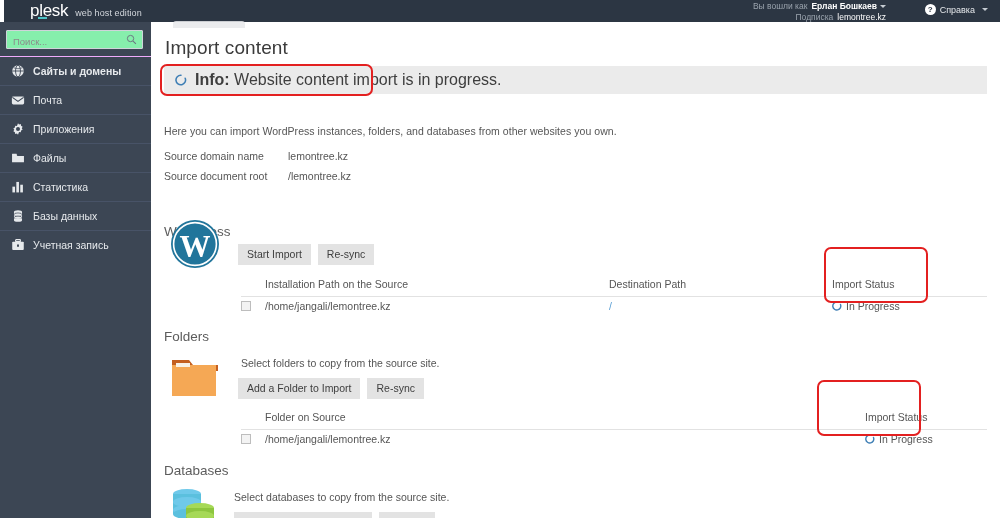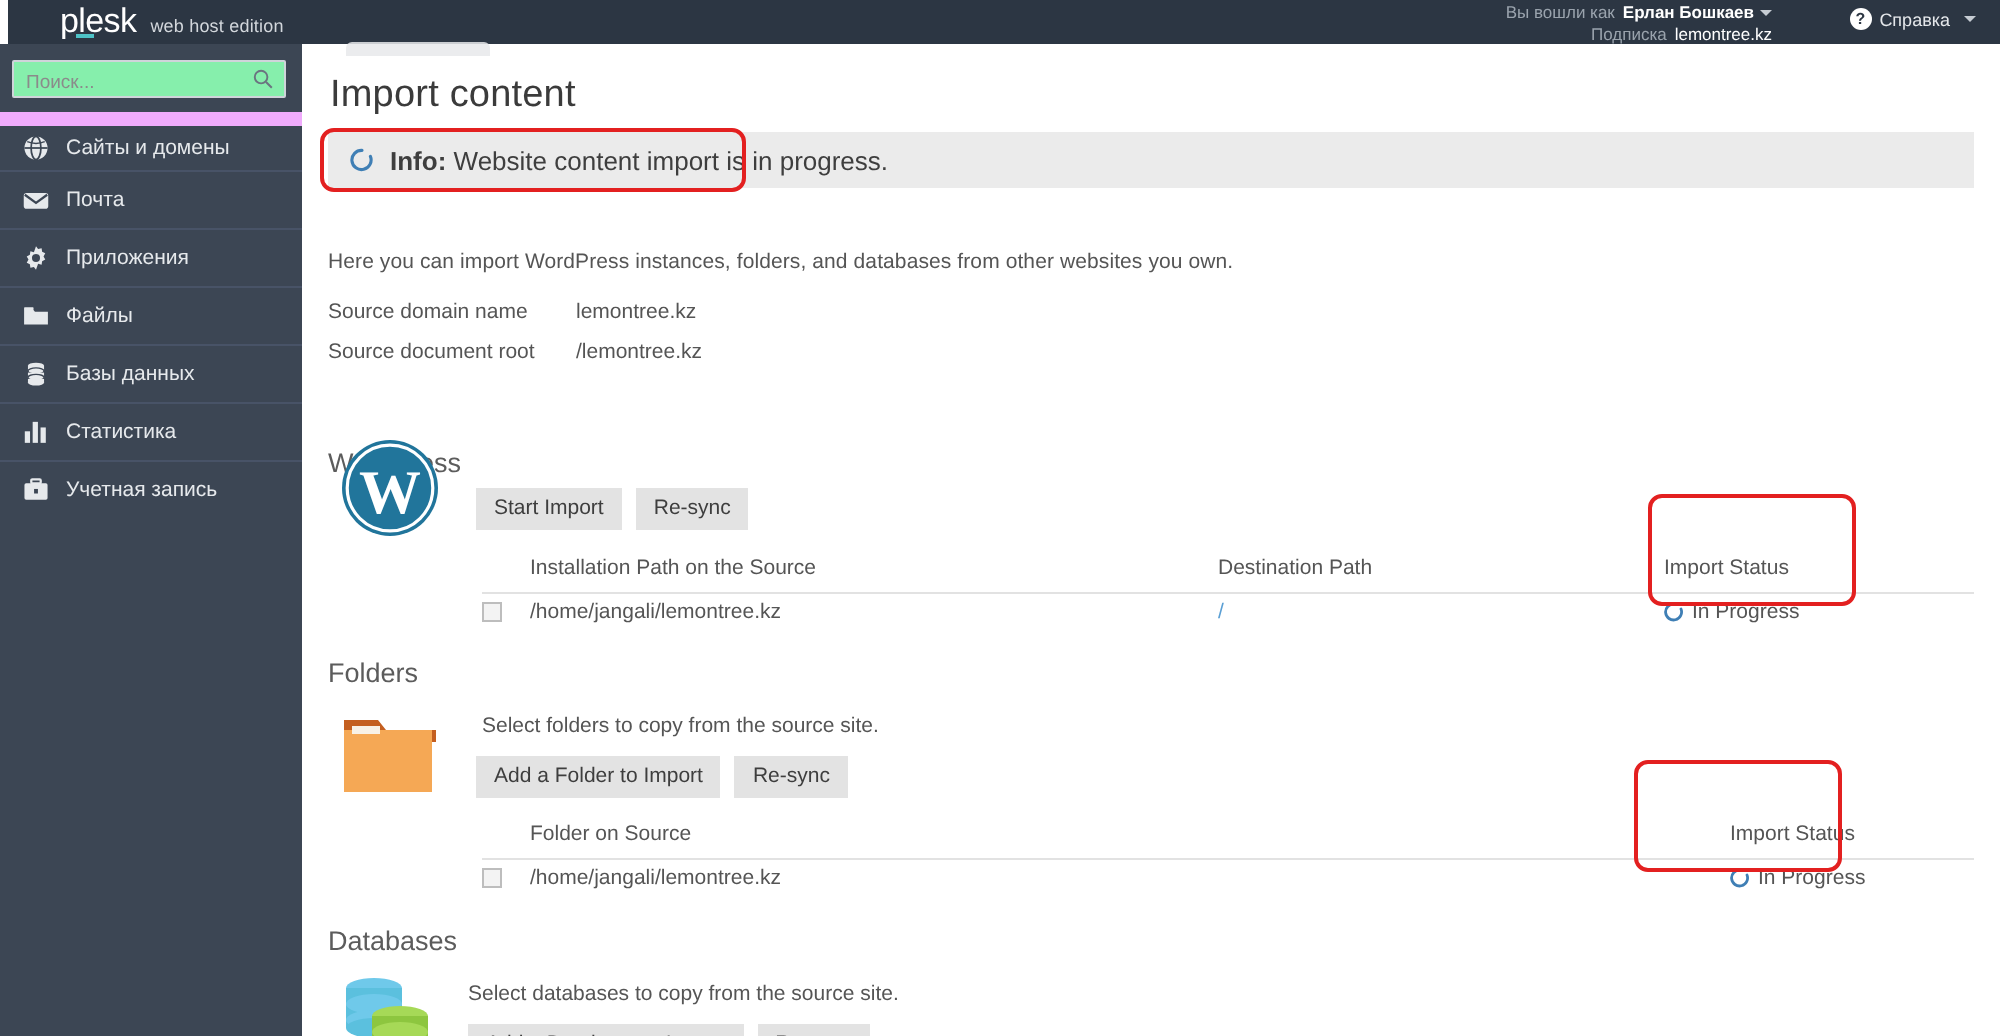--- a/index.html
+++ b/index.html
@@ -71,41 +71,41 @@
   .search-box input::placeholder { color: #8b8b8b; }
   .search-ico {
     position: absolute; right: 5px; top: 3px; width: 11px; height: 11px;
   }
   .nav { list-style: none; }
   .nav li {
     height: 29px; display: flex; align-items: center; gap: 8px;
     padding-left: 11px; color: #e6e9ec; font-size: 10.5px;
     border-top: 1px solid #485367; cursor: pointer;
   }
-  .nav li:first-child { border-top: 7px solid #f0abfc; }
+  .nav li:first-child { border-top: 1px solid #f0abfc; font-weight: bold; }
   .nav li .ic { width: 14px; height: 14px; flex: 0 0 14px; display:block; }
 
   
   .content {
     position: absolute; left: 151px; top: 22px;
     width: 849px; height: 496px; background: #ffffff;
   }
   .ghost-tab {
     position: absolute; left: 22px; top: -1px; width: 72px; height: 7px;
     background: #e8e9eb; border-radius: 3px 3px 0 0; opacity: .85;
   }
   .page-title {
     position: absolute; left: 14px; top: 15px;
     font-size: 19px; color: #3b3b3b; font-weight: 400; letter-spacing: .1px;
   }
 
   .info-bar {
     position: absolute; left: 13px; top: 44px; width: 823px; height: 28px;
     background: #ebebeb; display: flex; align-items: center; padding-left: 11px;
-    font-size: 13px; color: #3e3e3e;
+    font-size: 16px; color: #3e3e3e;
   }
   .spin-sm { width: 12px; height: 12px; margin-right: 8px; flex: 0 0 12px; }
   .info-bar b { font-weight: bold; }
 
   .intro {
     position: absolute; left: 13px; top: 103px;
     font-size: 10.5px; color: #555; letter-spacing: .05px;
   }
   .kv { position: absolute; left: 13px; font-size: 10.5px; color: #555; }
   .kv .k { display: inline-block; width: 124px; }
@@ -240,38 +240,38 @@
       <li>
         <svg class="ic" viewBox="0 0 16 16">
           <path d="M1.2 4.2h5l1.2 1.4h7.4v7.2H1.2z" fill="#e6e9ec"></path>
           <rect x="1.2" y="3" width="5.4" height="1.6" rx=".4" fill="#e6e9ec"></rect>
         </svg>
         <span>Файлы</span>
       </li>
 
       <li>
         <svg class="ic" viewBox="0 0 16 16">
+          <rect x="1.6" y="7.6" width="3" height="6.6" fill="#e6e9ec"></rect>
+          <rect x="6.1" y="2.2" width="3" height="12" fill="#e6e9ec"></rect>
+          <rect x="10.6" y="5.4" width="3" height="8.8" fill="#e6e9ec"></rect>
+        </svg>
+        <span>Статистика</span>
+      </li>
+
+      <li>
+        <svg class="ic" viewBox="0 0 16 16">
           <ellipse cx="8" cy="3.3" rx="4.6" ry="1.8" fill="#e6e9ec"></ellipse>
           <rect x="3.4" y="3.3" width="9.2" height="3" fill="#e6e9ec"></rect>
           <ellipse cx="8" cy="6.3" rx="4.6" ry="1.8" fill="#e6e9ec" stroke="#3c4654" stroke-width=".8"></ellipse>
           <rect x="3.4" y="7.2" width="9.2" height="2.8" fill="#e6e9ec"></rect>
           <ellipse cx="8" cy="10" rx="4.6" ry="1.8" fill="#e6e9ec" stroke="#3c4654" stroke-width=".8"></ellipse>
           <rect x="3.4" y="10.8" width="9.2" height="2" fill="#e6e9ec"></rect>
           <ellipse cx="8" cy="12.8" rx="4.6" ry="1.8" fill="#e6e9ec"></ellipse>
         </svg>
         <span>Базы данных</span>
-      </li>
-
-      <li>
-        <svg class="ic" viewBox="0 0 16 16">
-          <rect x="1.6" y="7.6" width="3" height="6.6" fill="#e6e9ec"></rect>
-          <rect x="6.1" y="2.2" width="3" height="12" fill="#e6e9ec"></rect>
-          <rect x="10.6" y="5.4" width="3" height="8.8" fill="#e6e9ec"></rect>
-        </svg>
-        <span>Статистика</span>
       </li>
 
 
       <li>
         <svg class="ic" viewBox="0 0 16 16">
           <rect x="5.3" y="1.9" width="5.4" height="2.3" rx=".6" fill="none" stroke="#e6e9ec" stroke-width="1.3"></rect>
           <rect x="1.4" y="4.2" width="13.2" height="9.4" rx="1" fill="#e6e9ec"></rect>
           <rect x="6.9" y="7.4" width="2.2" height="2.6" fill="#3c4654"></rect>
         </svg>
         <span>Учетная запись</span>

